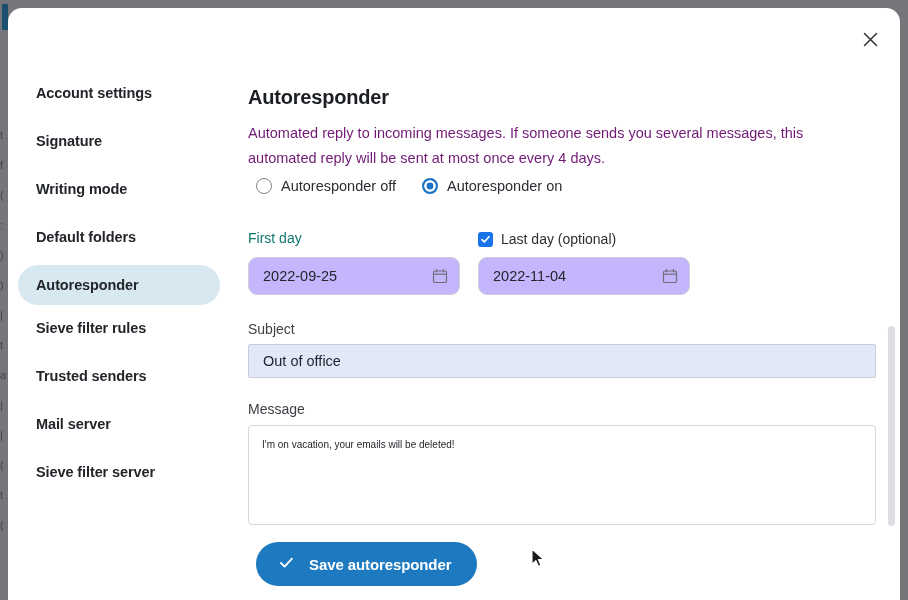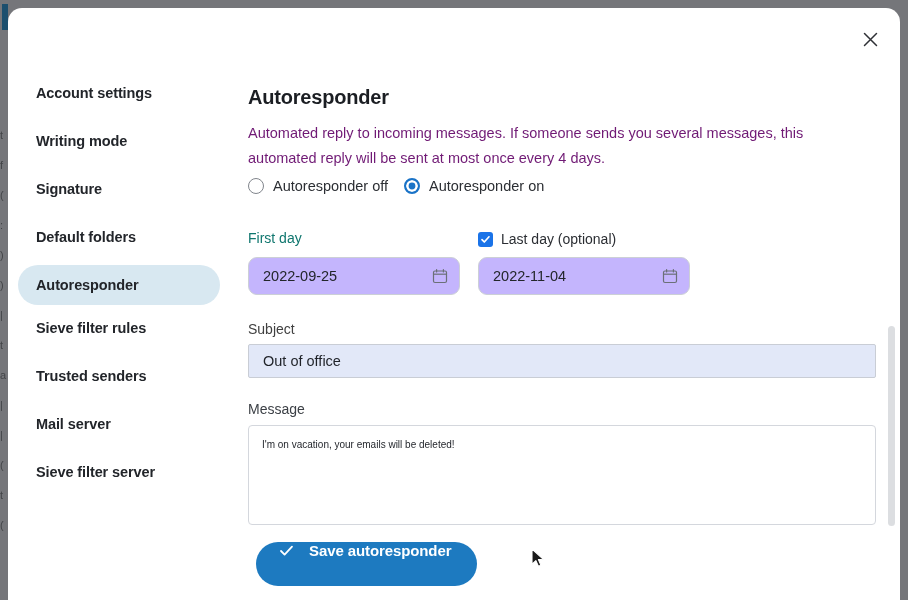--- a/index.html
+++ b/index.html
@@ -123,25 +123,25 @@
     top: 113px;
     width: 600px;
     font-size: 14.5px;
     line-height: 25px;
     color: #701a75;
   }
 
   
   #radio-row {
     position: absolute;
-    left: 0;
+    left: 8px;
     top: 170px;
     display: flex;
     align-items: flex-start;
-    gap: 16px;
+    gap: 26px;
   }
   .radio-opt {
     display: flex;
     align-items: center;
     gap: 9px;
     cursor: pointer;
     font-size: 14.5px;
     color: #2b2e33;
   }
   .radio-dot {
@@ -270,20 +270,21 @@
   
   #save-btn {
     position: absolute;
     left: 8px;
     top: 534px;
     height: 44px;
     border-radius: 22px;
     background: #1d7ac0;
     color: #fff;
     display: flex;
+    align-items: center;
     gap: 14px;
     padding: 0 26px 0 22px;
     font-size: 15px;
     font-weight: bold;
     cursor: pointer;
     box-sizing: border-box;
     letter-spacing: -0.1px;
   }
 
   
@@ -346,24 +347,24 @@
     <svg width="15" height="15" viewBox="0 0 15 15" aria-hidden="true">
       <path d="M1.5 1.5 L13.5 13.5 M13.5 1.5 L1.5 13.5" stroke="currentColor" stroke-width="1.5" stroke-linecap="round" fill="none"></path>
     </svg>
   </div>
 
   <div id="sidebar">
       <div class="nav-item">
         <span>Account settings</span>
       </div>
       <div class="nav-item">
+        <span>Signature</span>
+      </div>
+      <div class="nav-item">
         <span>Writing mode</span>
-      </div>
-      <div class="nav-item">
-        <span>Signature</span>
       </div>
       <div class="nav-item">
         <span>Default folders</span>
       </div>
       <div class="nav-item active">
         <span>Autoresponder</span>
       </div>
       <div class="nav-item">
         <span>Sieve filter rules</span>
       </div>

